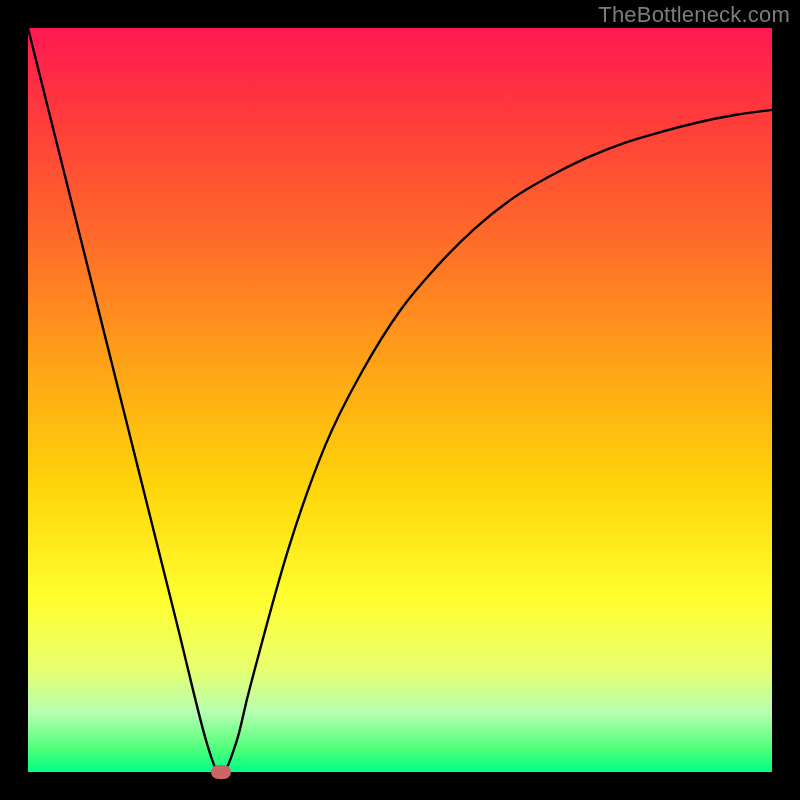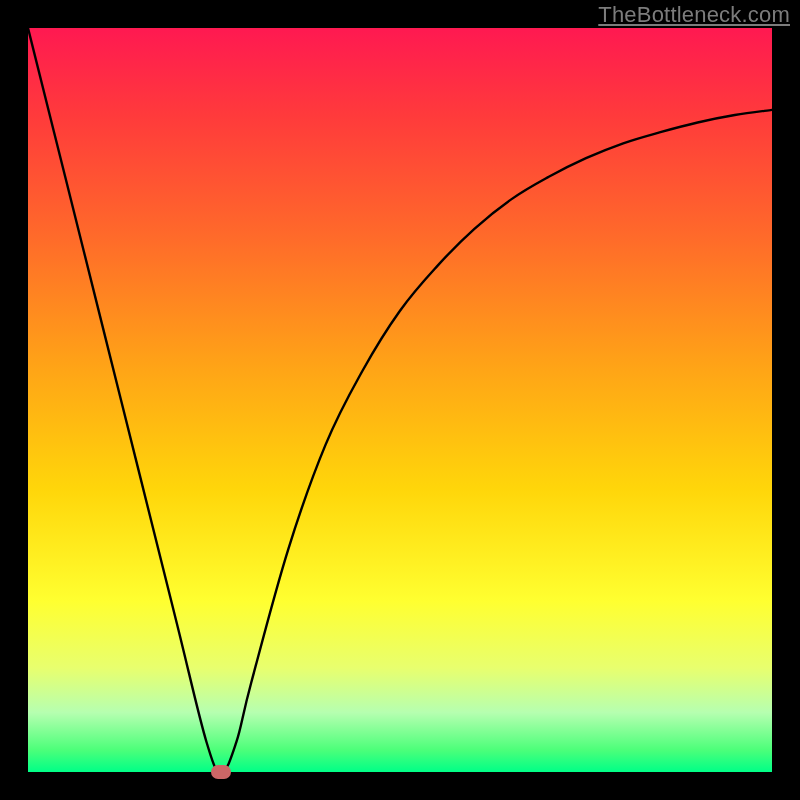--- a/index.html
+++ b/index.html
@@ -31,21 +31,20 @@
   }
   .watermark {
     position: absolute;
     top: 2px;
     right: 10px;
     font-family: Arial, Helvetica, sans-serif;
     font-size: 22px;
     color: #7c7c7c;
     letter-spacing: 0.2px;
     user-select: none;
-    text-decoration: underline;
   }
   svg.curve {
     position: absolute;
     left: 0;
     top: 0;
     width: 744px;
     height: 744px;
     display: block;
   }
   .dot {

